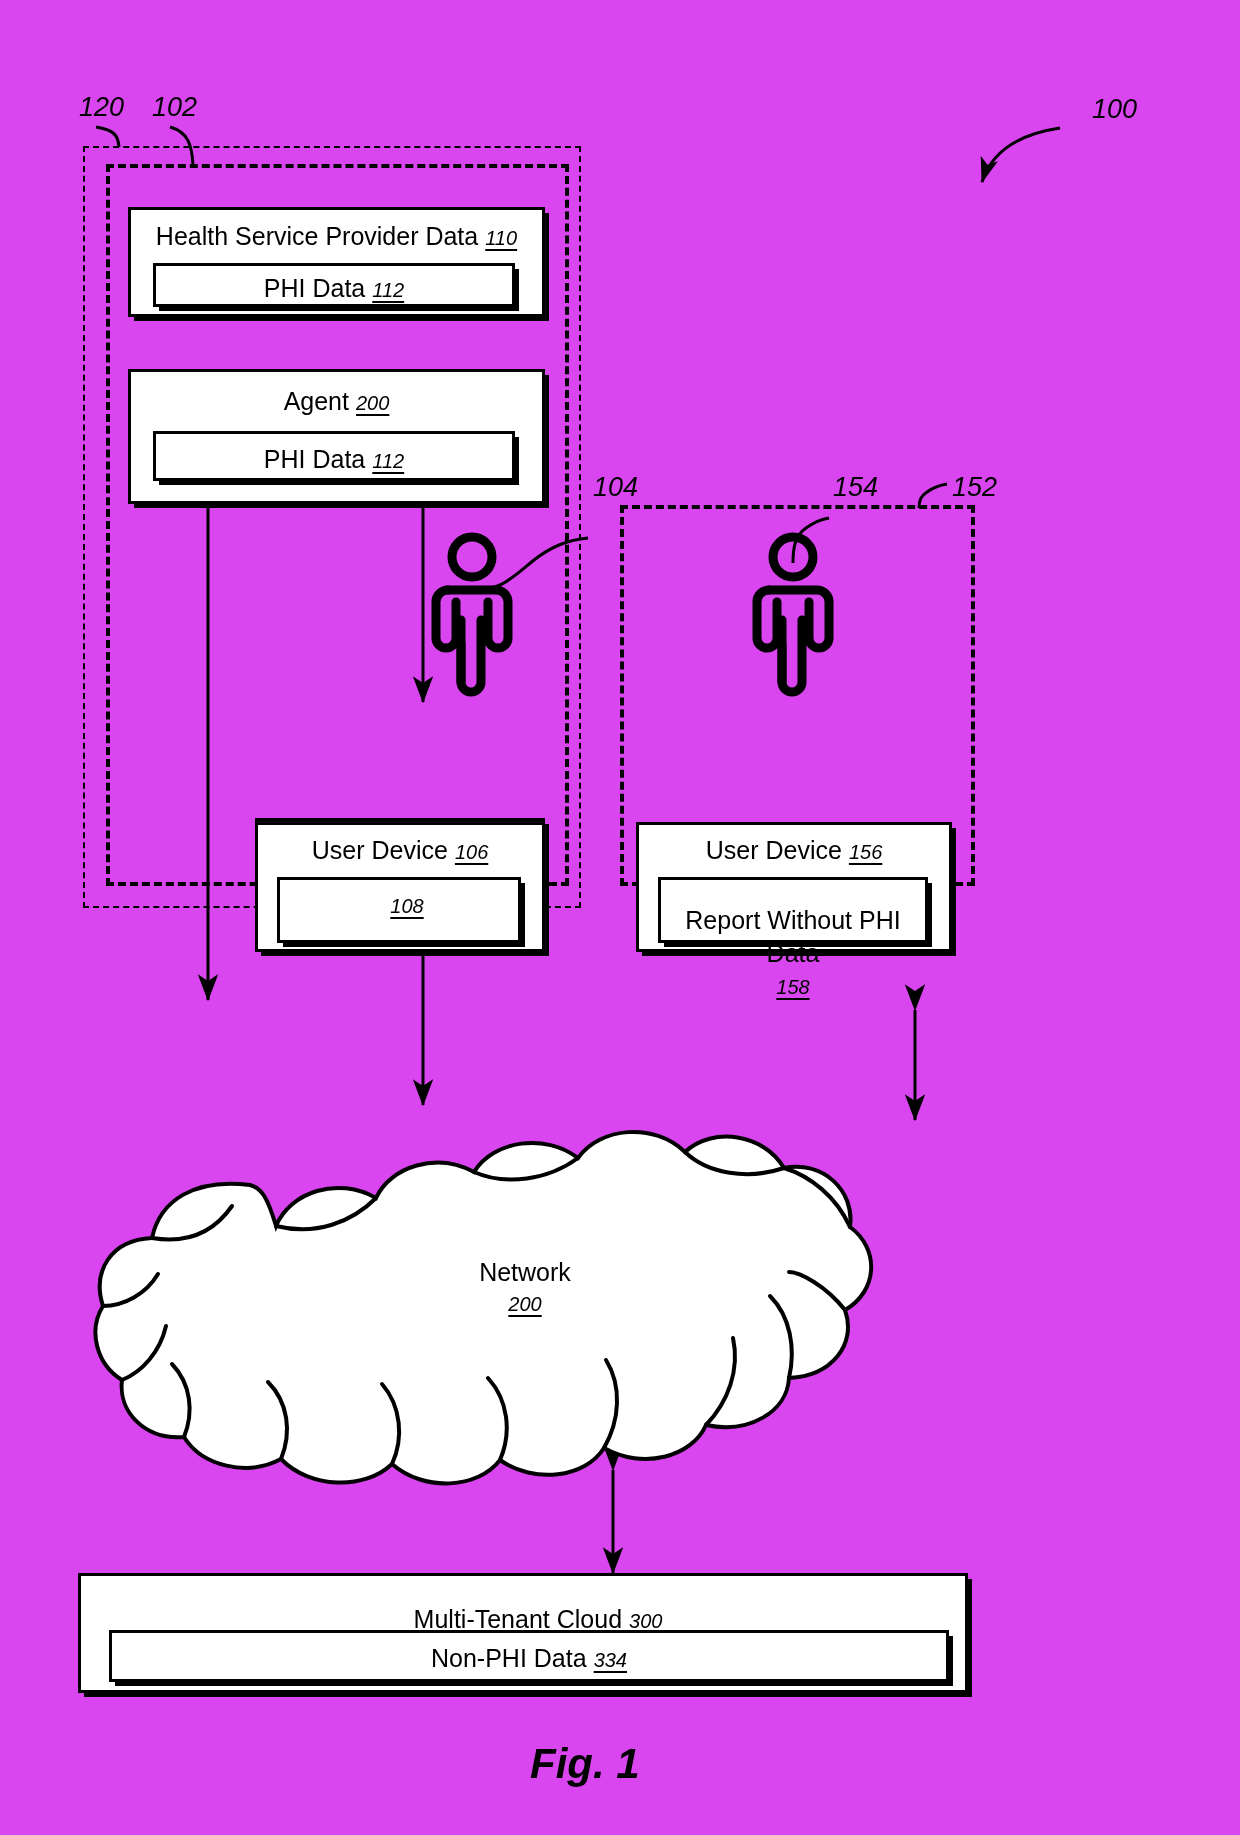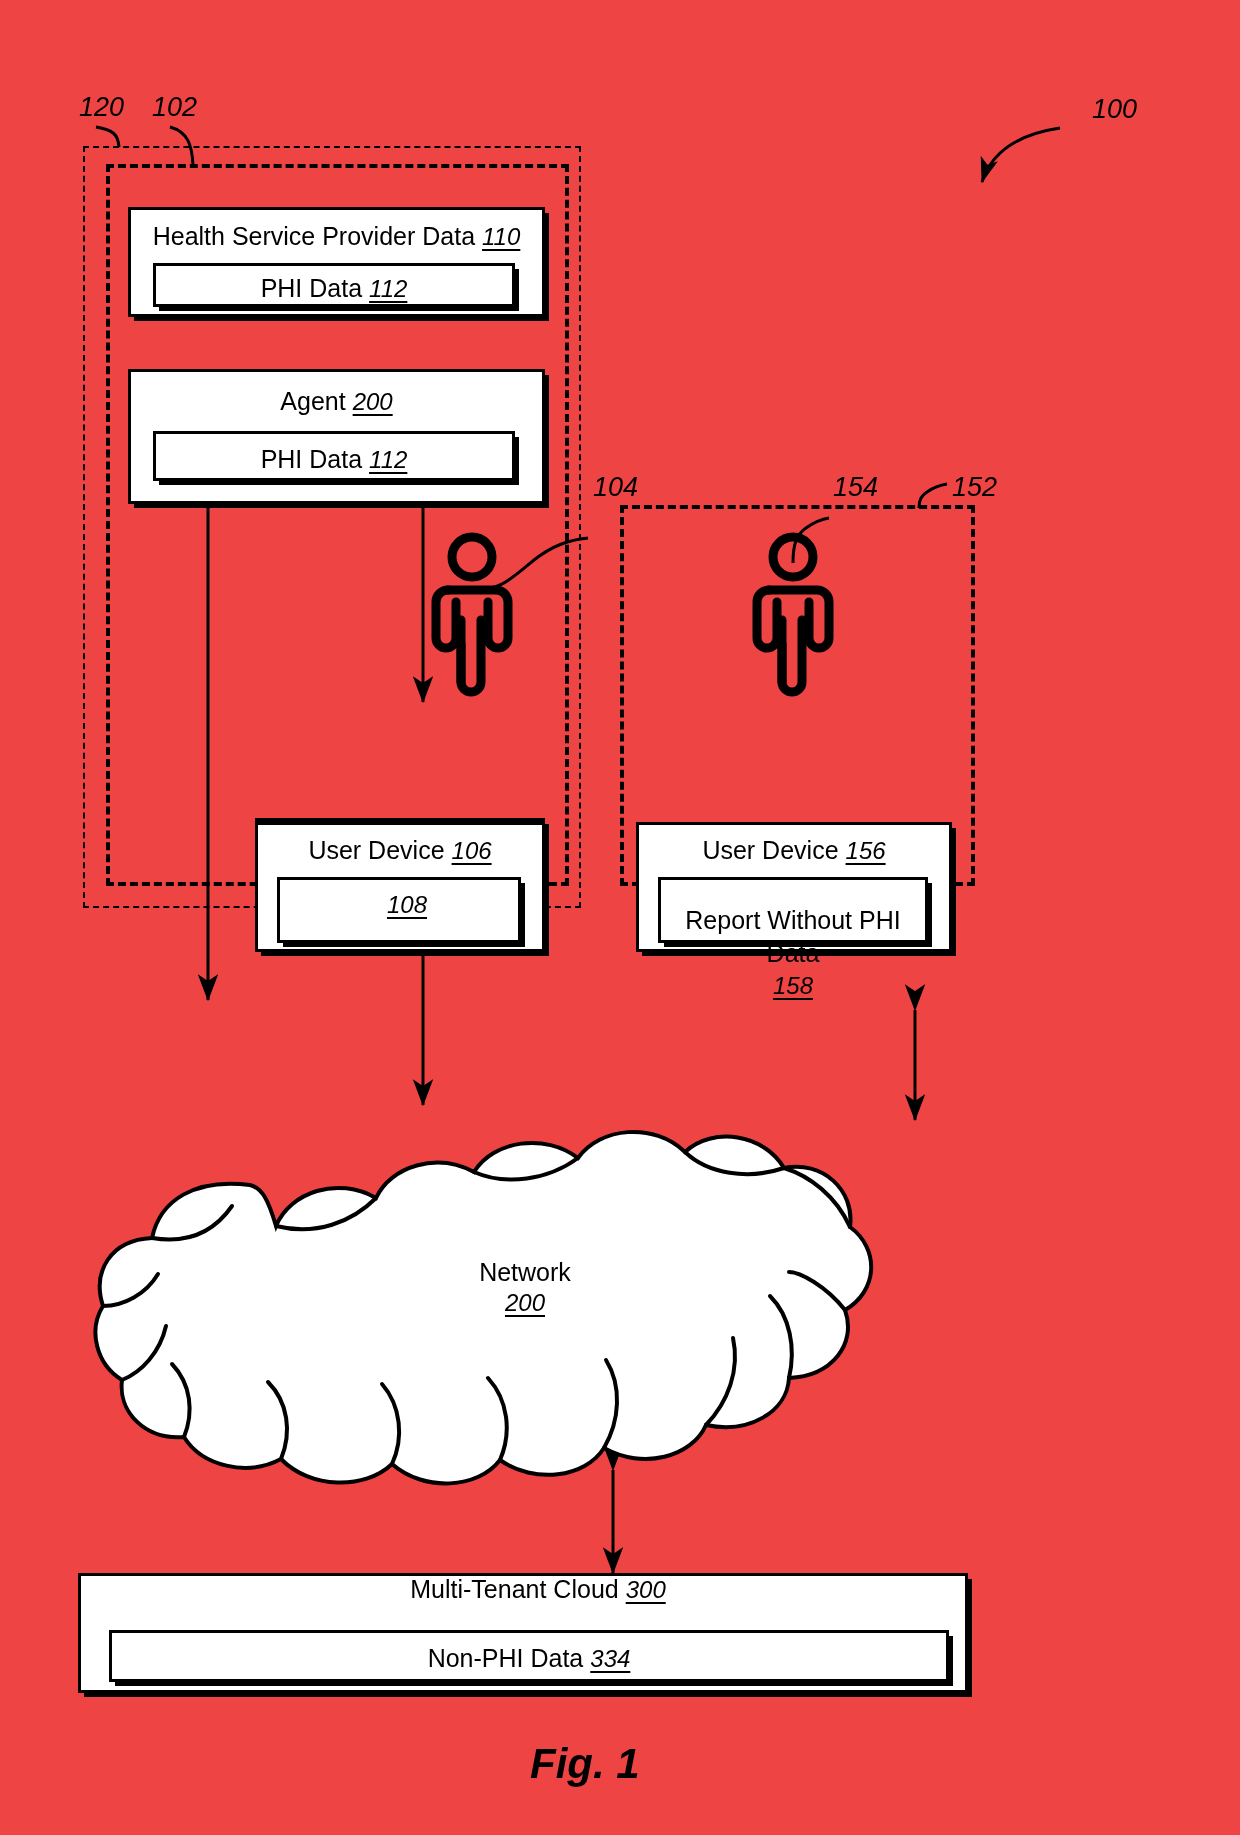--- a/index.html
+++ b/index.html
@@ -8,21 +8,21 @@
     background: #ffffff;
   }
   body {
     font-family: "Liberation Sans", sans-serif;
     color: #000000;
   }
   #page {
     position: relative;
     width: 1240px;
     height: 1835px;
-    background: #ef4444;
+    background: #d946ef;
     overflow: hidden;
   }
   .svg-layer {
     position: absolute;
     top: 0;
     left: 0;
     width: 1240px;
     height: 1835px;
   }
   
@@ -42,21 +42,21 @@
     text-align: center;
     white-space: nowrap;
     font-size: 25px;
     line-height: 1;
   }
   .ref {
     font-style: italic;
     text-decoration: underline;
     text-underline-offset: 4px;
     margin-left: 7px;
-    font-size: 24px;
+    font-size: 20px;
   }
   .reflabel {
     position: absolute;
     font-style: italic;
     font-size: 27px;
     white-space: nowrap;
     line-height: 1;
   }
   .caption {
     position: absolute;
@@ -247,21 +247,21 @@
       </div>
     </div>
   </div>
 
   <div class="cloudtext" style="left:440px; top:1258px; width:170px;">
     <div>Network</div>
     <div class="ref" style="margin-left:0; display:inline-block;">200</div>
   </div>
 
   <div class="box box-shadow-r" style="left:78px; top:1573px; width:890px; height:120px;">
-    <div class="box-label" style="top:1px;padding-left:30px;">
+    <div class="box-label" style="top:31px;padding-left:30px;">
       <span>Multi-Tenant Cloud</span><span class="ref">300</span>
     </div>
     <div class="box box-shadow-r" style="left:28px; top:54px; width:840px; height:52px;">
       <div class="box-label" style="top:13px;">
         <span>Non-PHI Data</span><span class="ref">334</span>
       </div>
     </div>
   </div>
 
   <div class="caption" style="left:530px; top:1740px;">Fig. 1</div>

